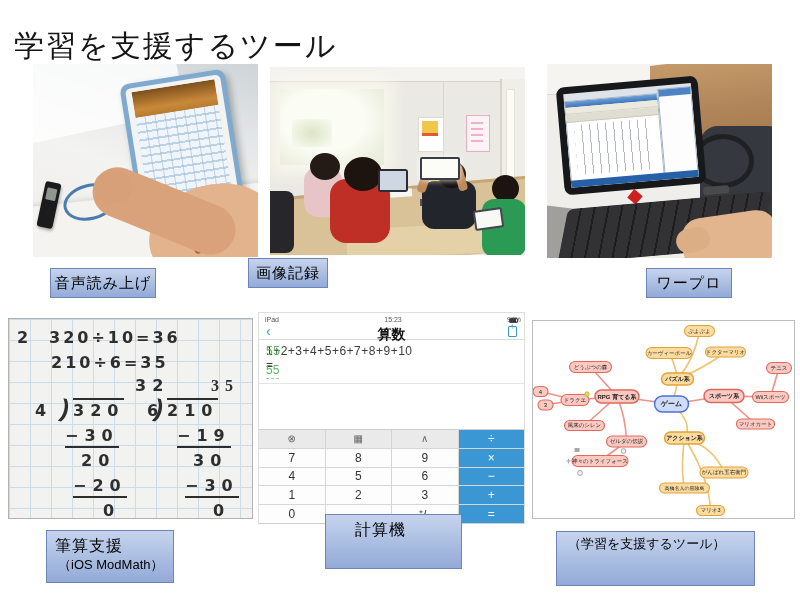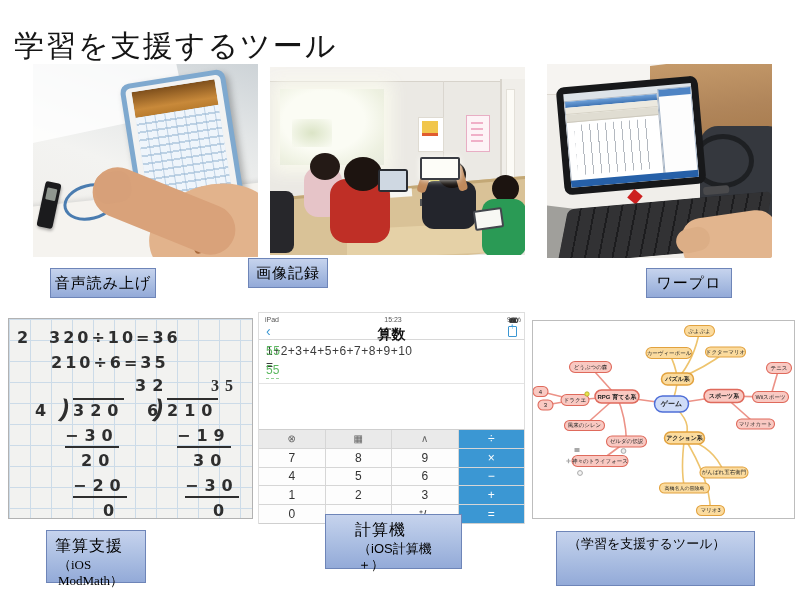--- a/index.html
+++ b/index.html
@@ -434,25 +434,24 @@
         </g>
         <rect x="41.5" y="127" width="5" height="4" fill="#a8a8a8"></rect>
         <path d="M89.1 130 H91.9 M90.5 128.6 V131.4" stroke="#a8a8a8" stroke-width="0.9"></path>
         <circle cx="90.5" cy="130" r="2.4" fill="#eee" stroke="#a8a8a8" stroke-width="1"></circle>
         <path d="M33.3 140 H37.7 M35.5 137.8 V142.2" stroke="#a8a8a8" stroke-width="1.2"></path>
         <circle cx="47" cy="152" r="2.4" fill="#f5f5f5" stroke="#a8a8a8" stroke-width="1"></circle>
         <circle cx="54" cy="73" r="2.2" fill="#e8e24a" stroke="#b0a828" stroke-width="0.8"></circle>
       </svg>
   </div>
 
-  <div class="blabel" style="left:46px;top:530px;width:100px;height:53px;font-family:Liberation Serif, serif;">
+  <div class="blabel" style="left:46px;top:530px;width:128px;height:53px;">
     <div class="bt">筆算支援</div>
     <div class="bs">（iOS ModMath）</div>
   </div>
   <div class="blabel" style="left:325px;top:514px;width:137px;height:55px;padding-left:29px;">
     <div class="bt">計算機</div>
-    <div class="bs">（iOS計算機＋）</div>
   </div>
   <div class="blabel" style="left:556px;top:531px;width:199px;height:55px;">
     <div class="bs">（学習を支援するツール）</div>
   </div>
 
 </div>
 
 </body></html>

